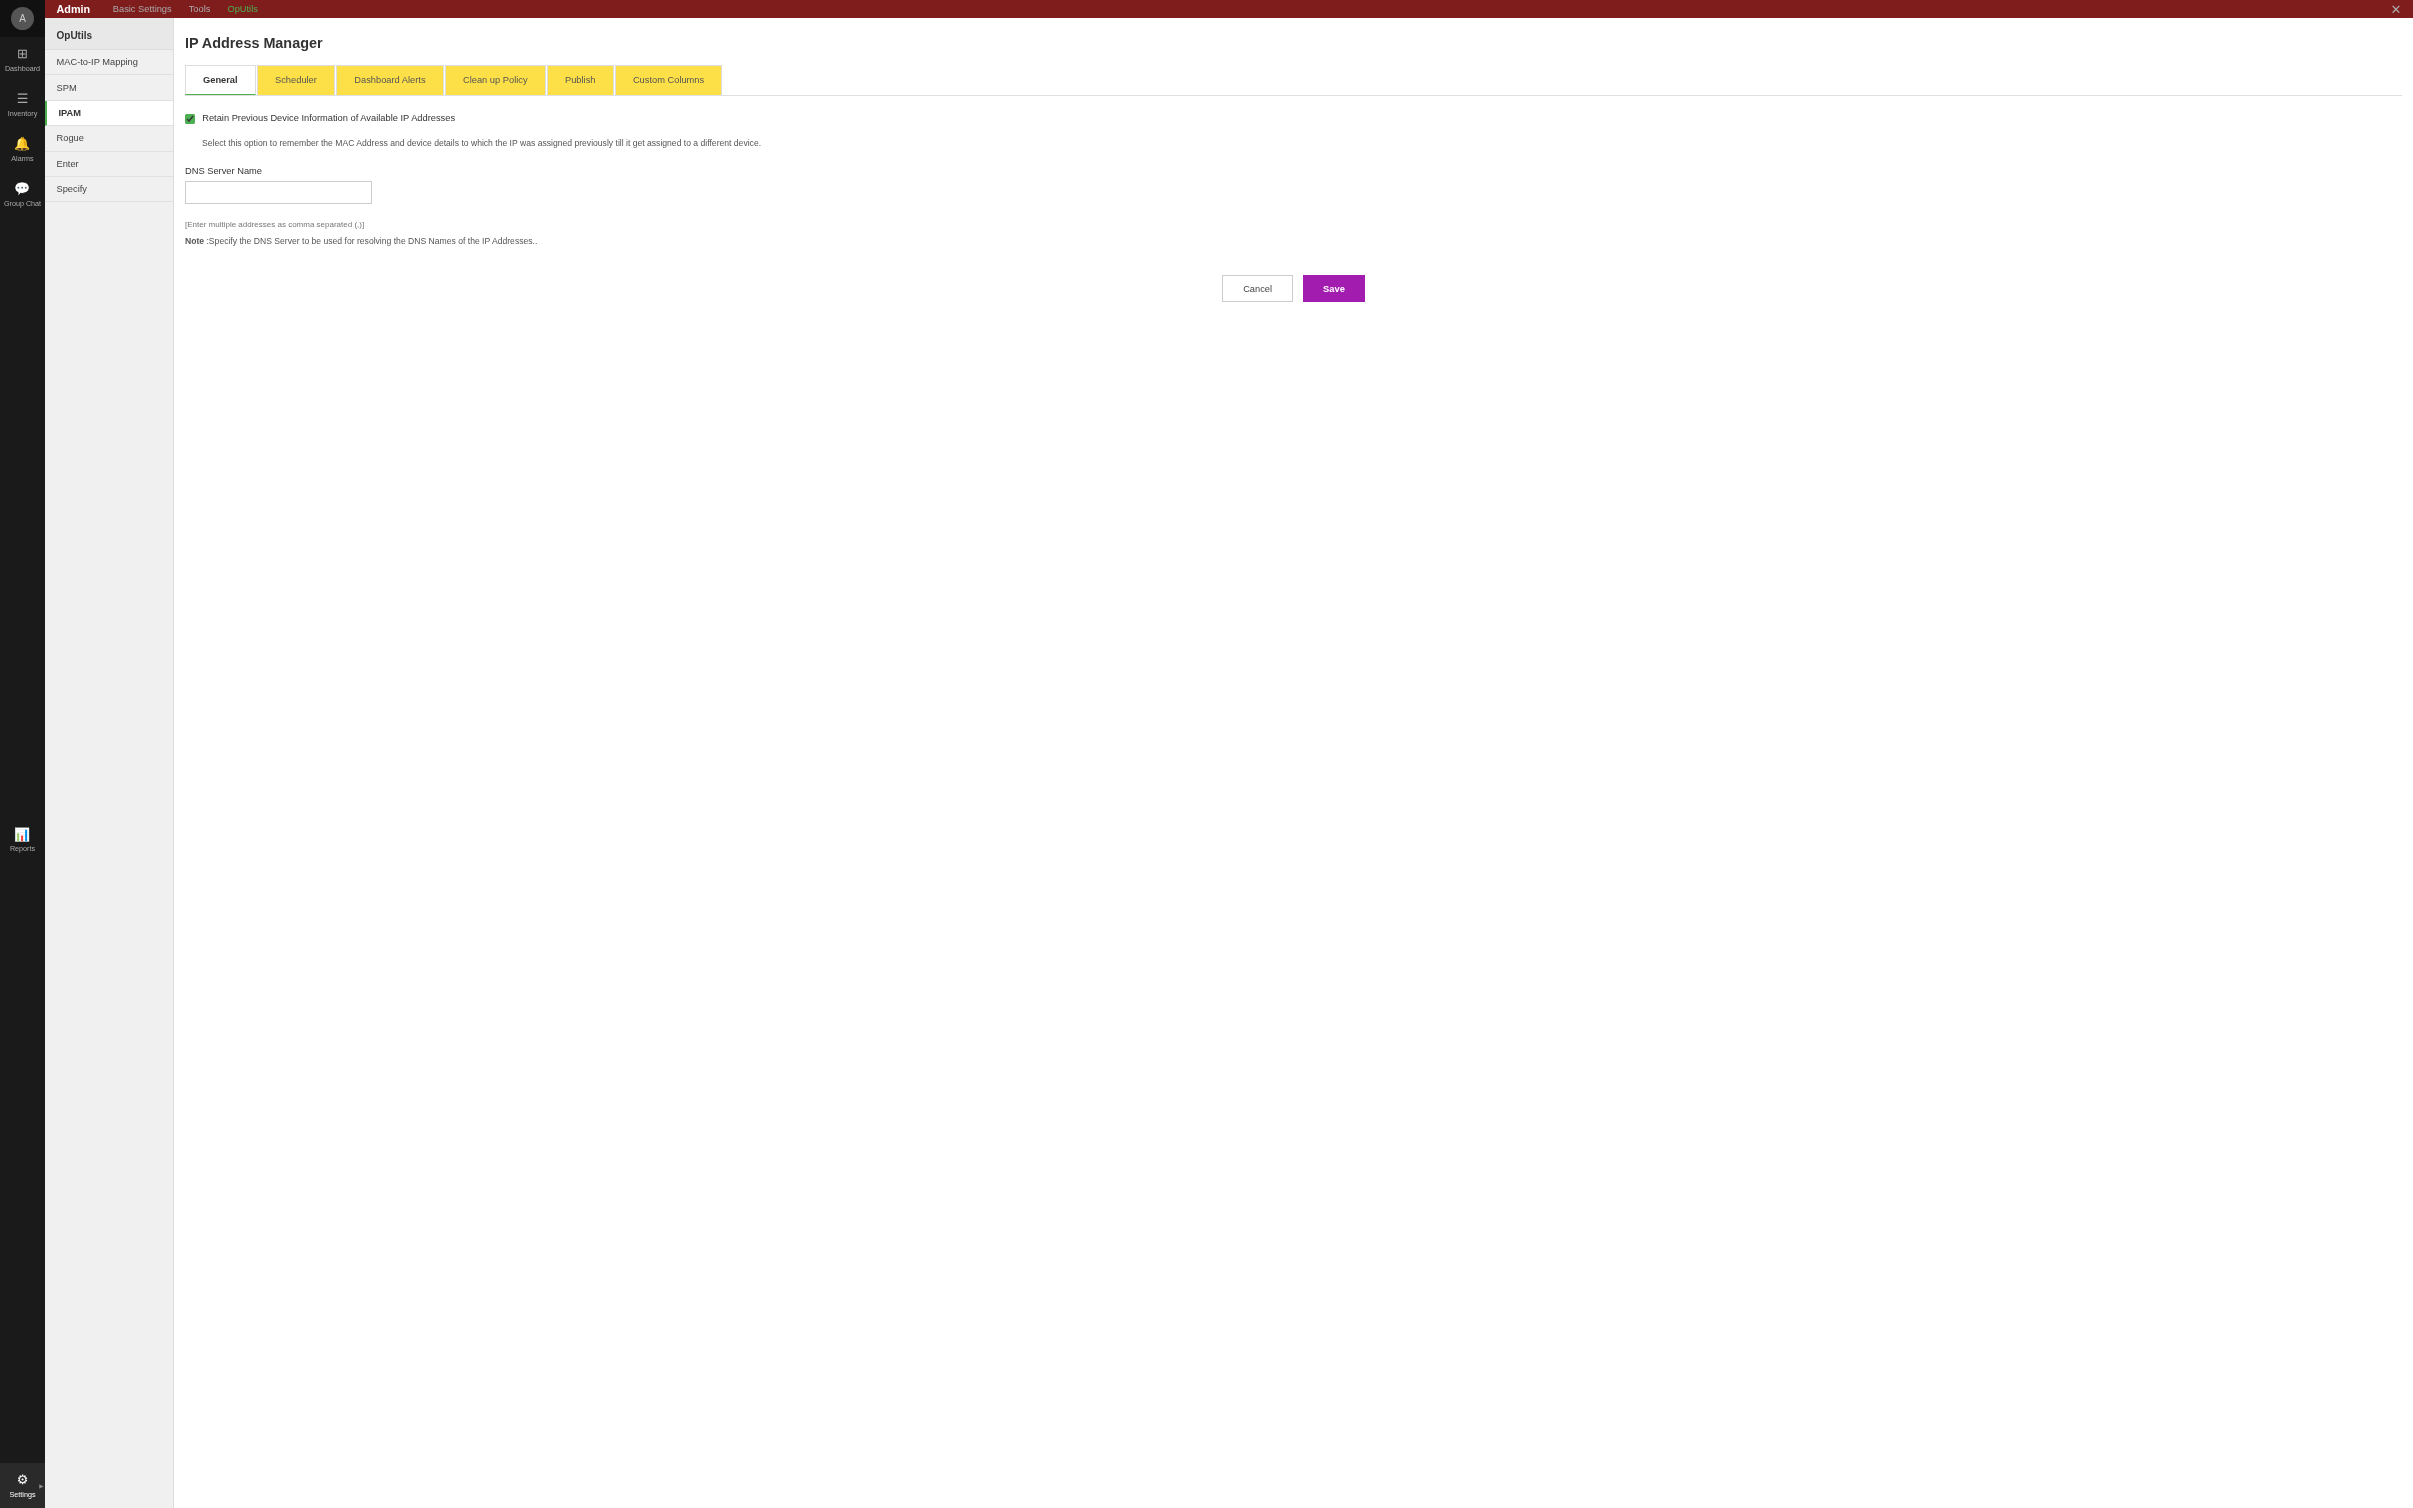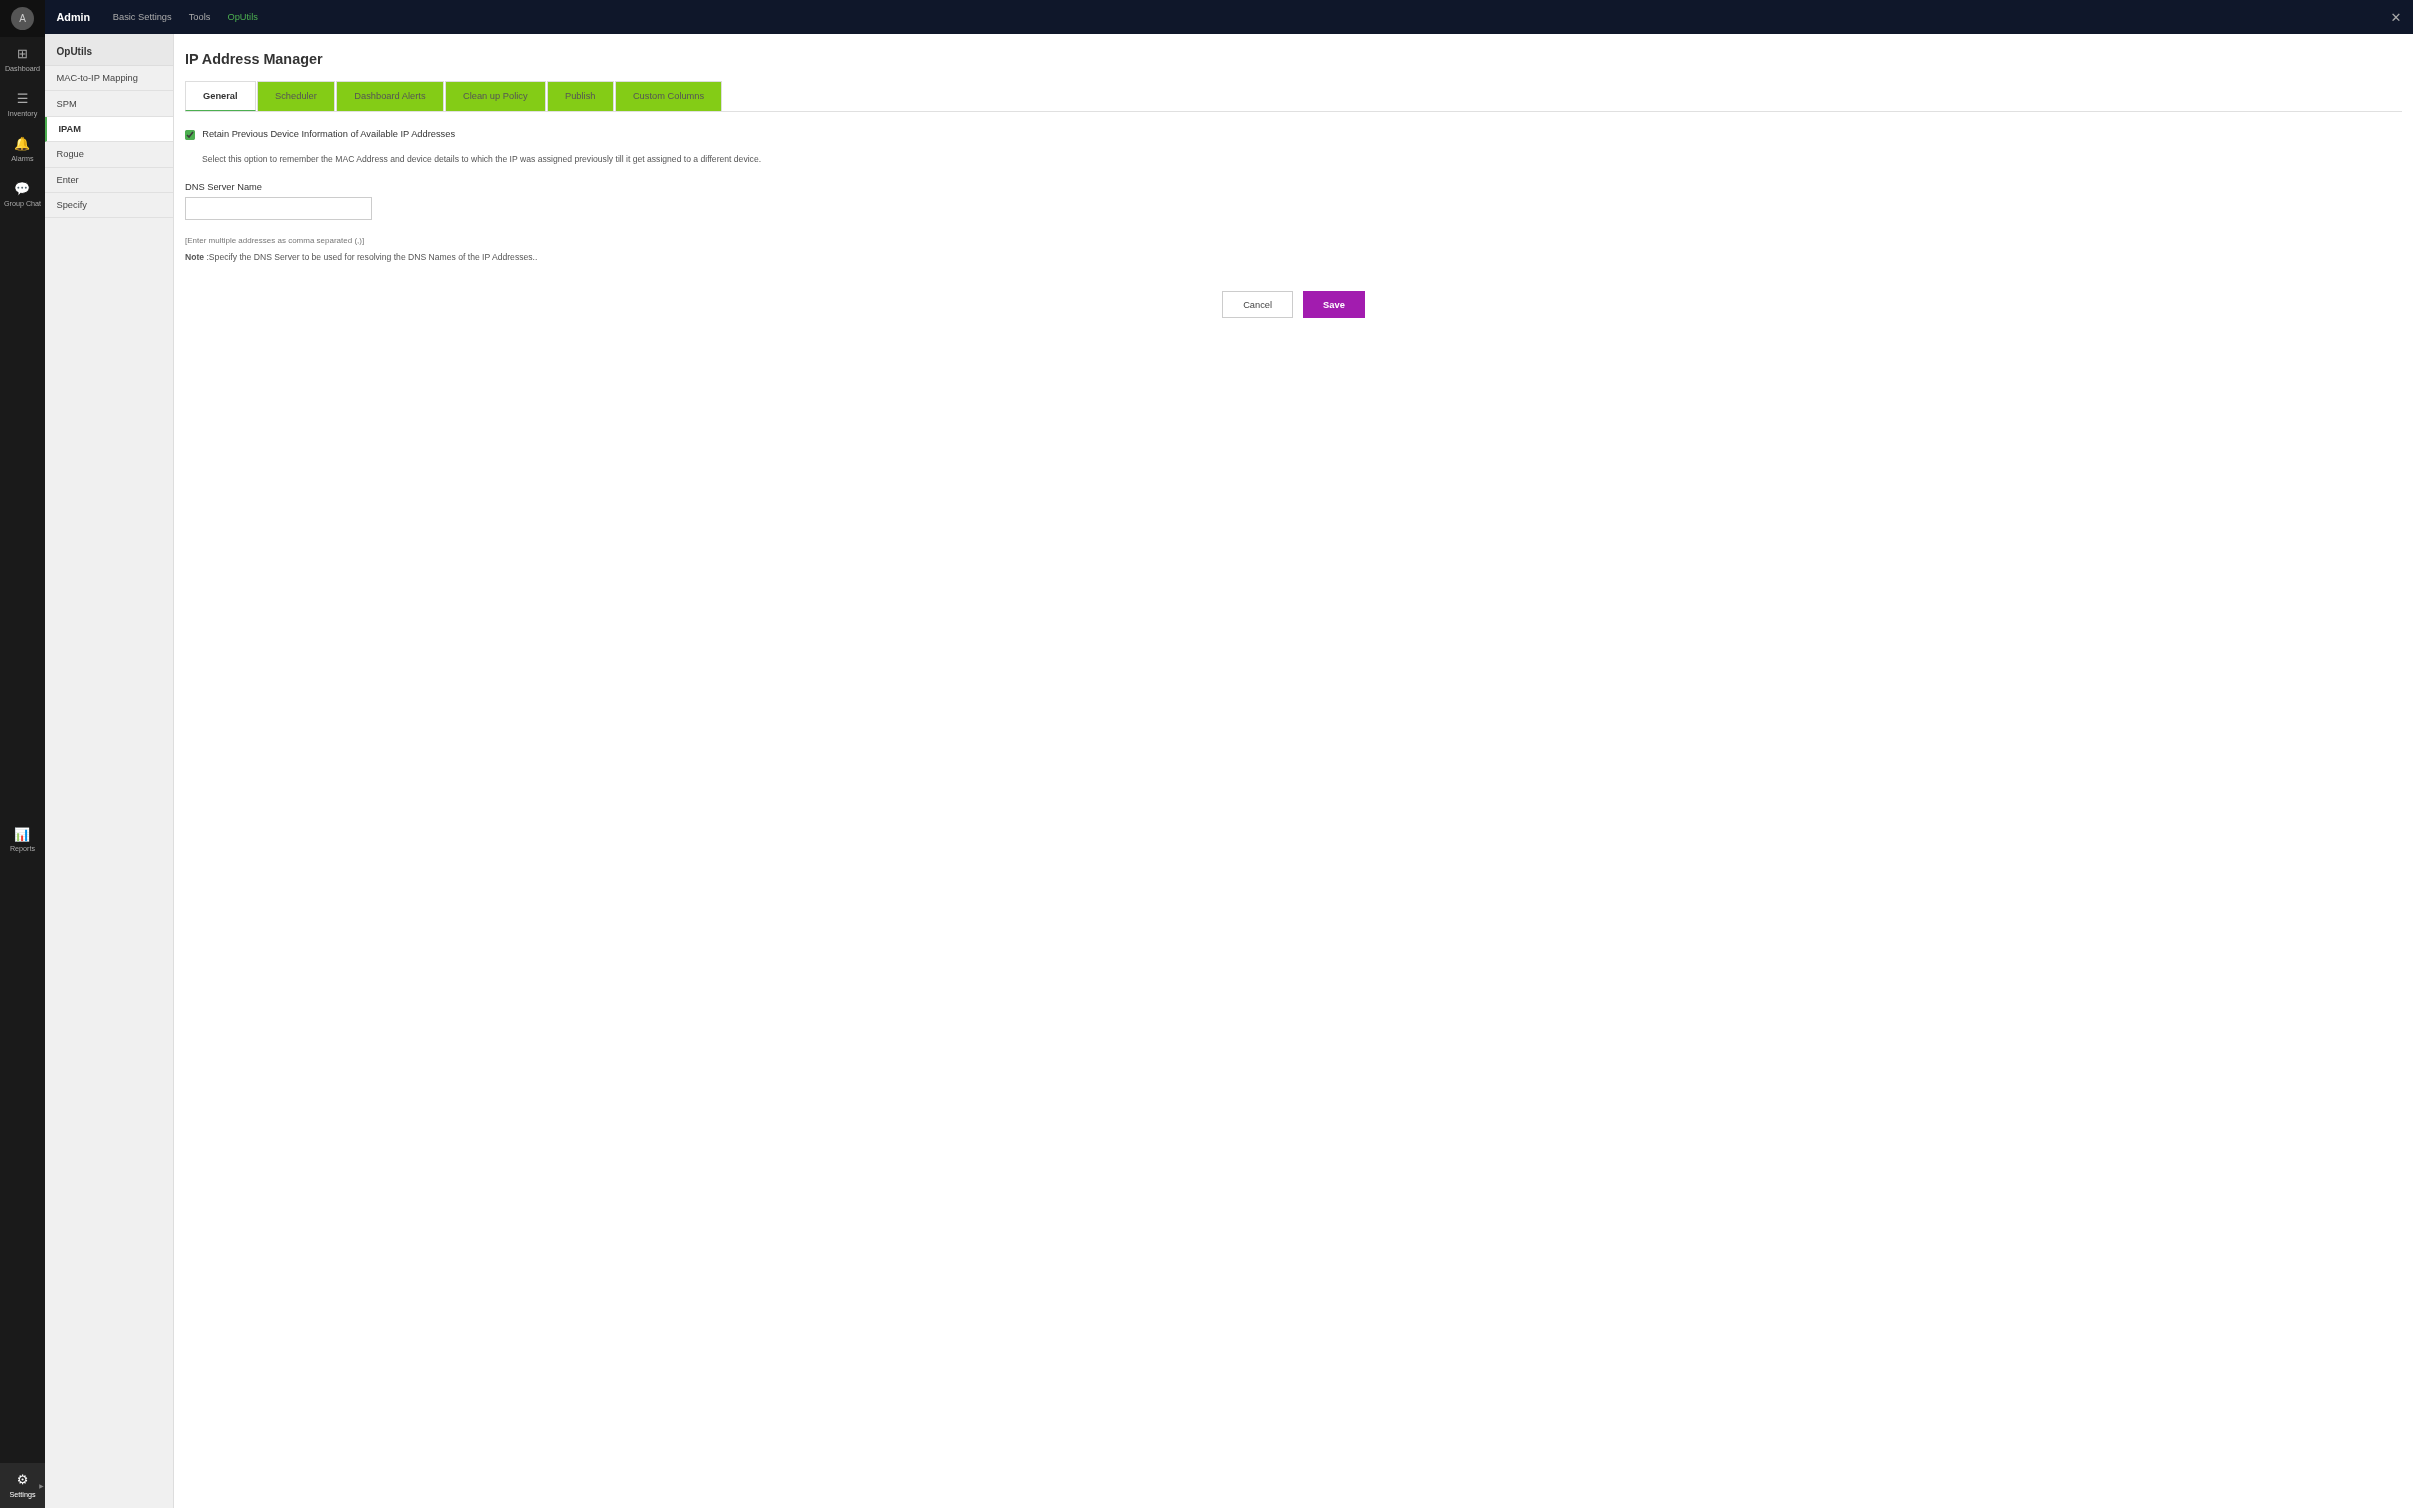--- a/index.html
+++ b/index.html
@@ -64,22 +64,22 @@
     
     .main-area {
       display: flex;
       flex-direction: column;
       flex: 1;
       overflow: hidden;
     }
 
     
     .top-header {
-      background: #0f172a;
-      height: 34px;
+      background: #7f1d1d;
+      height: 18px;
       display: flex;
       align-items: center;
       padding: 0 11.5px;
       gap: 17px;
       flex-shrink: 0;
     }
     .header-title {
       color: #fff;
       font-size: 10.8px;
       font-weight: bold;
@@ -157,21 +157,21 @@
       border-bottom: 1.4px solid #e0e0e0;
       margin-bottom: 17px;
     }
     .tab {
       padding: 8.6px 17px;
       cursor: pointer;
       color: #555;
       font-size: 9.3px;
       border: 0.7px solid #ddd;
       border-bottom: none;
-      background: #84cc16;
+      background: #fde047;
       margin-right: 1.4px;
       position: relative;
     }
     .tab.active {
       background: #fff;
       color: #333;
       font-weight: bold;
       border-bottom: 1.4px solid #4caf50;
     }
     .tab.active::after {

